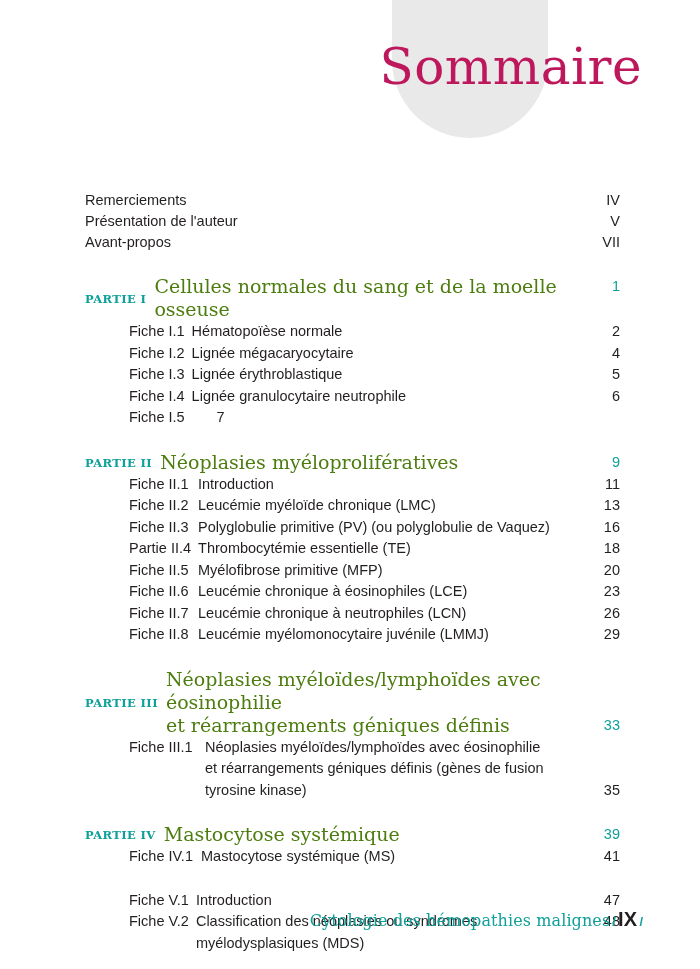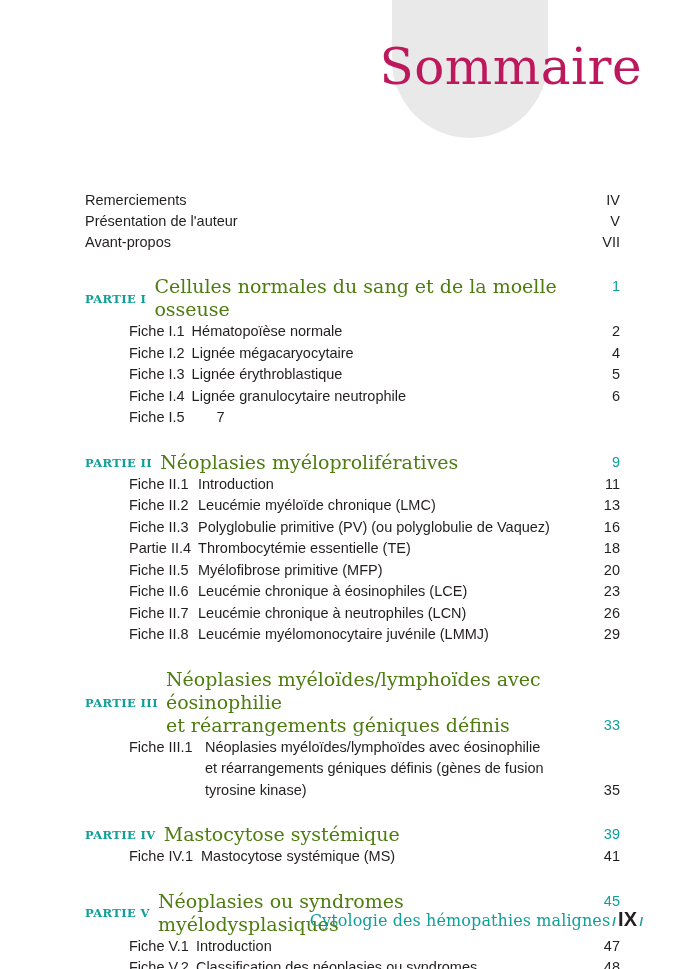--- a/index.html
+++ b/index.html
@@ -330,27 +330,20 @@
     </div>
 
     <div class="row fiche-row">
       <span class="fiche-id fid-w4">Fiche IV.1</span>
       <span class="fiche-title">Mastocytose systémique (MS)</span>
       <span class="pnum">41</span>
     </div>
   </div>
 
   <div class="part-group">
-    <div class="row part-head">
-      <span class="head-text">
-        <span class="part-kicker kick-w5">Partie V</span>
-        <span class="part-title">Néoplasies ou syndromes myélodysplasiques</span>
-      </span>
-      <span class="pnum">45</span>
-    </div>
 
     <div class="row fiche-row">
       <span class="fiche-id fid-w5">Fiche V.1</span>
       <span class="fiche-title">Introduction</span>
       <span class="pnum">47</span>
     </div>
     <div class="row fiche-row">
       <span class="fiche-id fid-w5">Fiche V.2</span>
       <span class="fiche-title">Classification des néoplasies ou syndromes myélodysplasiques (MDS)</span>
       <span class="pnum">48</span>

